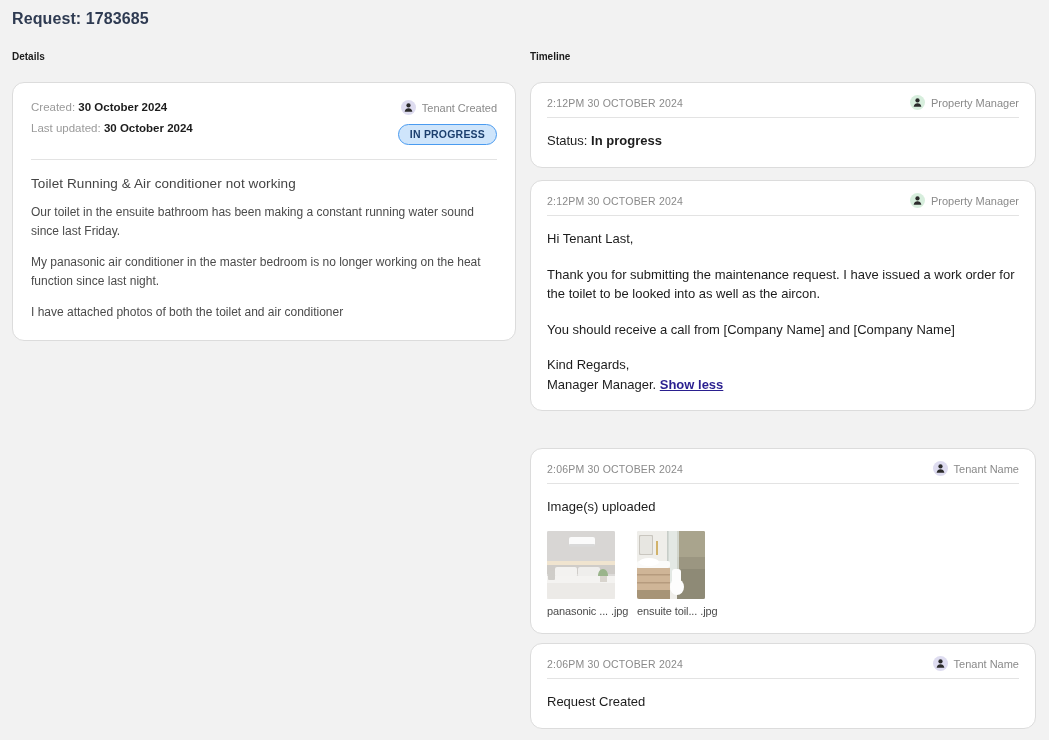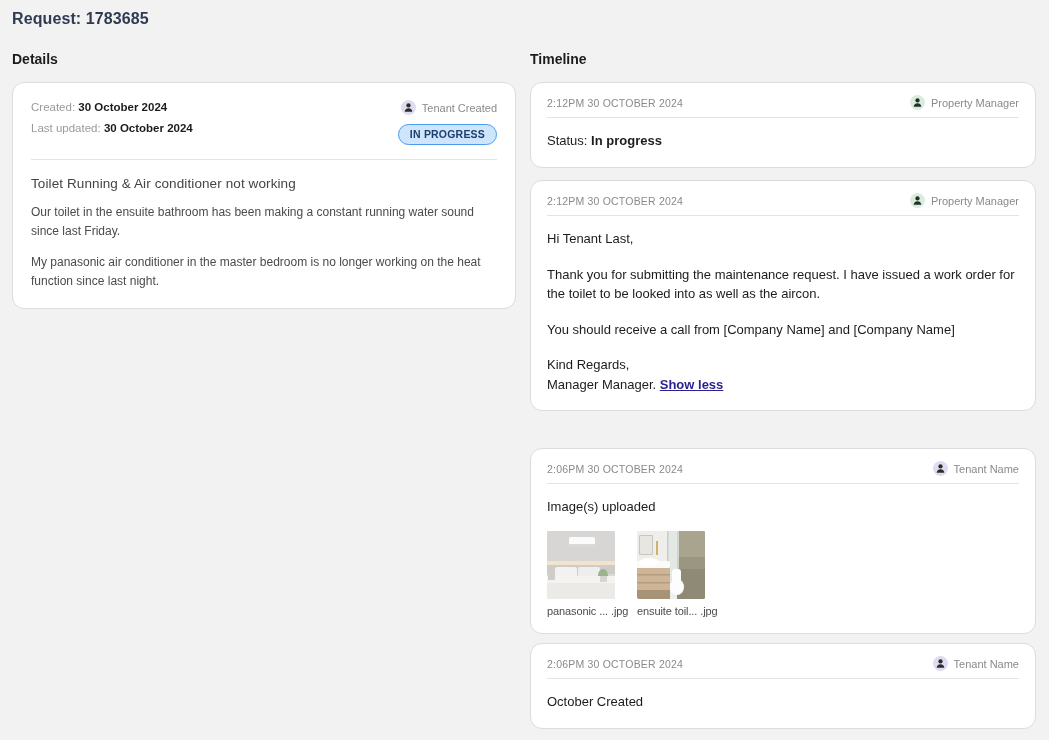--- a/index.html
+++ b/index.html
@@ -13,21 +13,21 @@
   }
   .page { position: relative; width: 1049px; height: 685px; }
 
   .page-title {
     position: absolute; left: 12px; top: 10px;
     font-size: 16px; font-weight: bold; letter-spacing: .1px;
     color: #2f3b52;
   }
 
   .col-label {
-    position: absolute; font-size: 14px; font-weight: bold; color: #1c1c1c;
+    position: absolute; font-size: 10px; font-weight: bold; color: #1c1c1c;
   }
   #details-label { left: 12px; top: 51px; }
   #timeline-label { left: 530px; top: 51px; }
 
   .card {
     position: absolute;
     background: #ffffff;
     border: 1px solid #dcdcdc;
     border-radius: 12px;
   }
@@ -136,20 +136,21 @@
         </div>
       </div>
 
       <div class="divider"></div>
 
       <div class="req-title">Toilet Running &amp; Air conditioner not working</div>
 
       <div class="req-body">
         <p>Our toilet in the ensuite bathroom has been making a constant running water sound since last Friday.</p>
         <p>My panasonic air conditioner in the master bedroom is no longer working on the heat function since last night.</p>
+        <p>I have attached photos of both the toilet and air conditioner</p>
       </div>
     </div>
   </div>
 
   <div class="card tl-card" id="tl-card-0">
     <div class="tl-inner">
       <div class="tl-head">
         <span class="tl-time">2:12PM 30 OCTOBER 2024</span>
         <span class="person">
           <span class="avatar green">
@@ -278,18 +279,18 @@
             <svg viewBox="0 0 16 16" width="11" height="11" aria-hidden="true">
               <circle cx="8" cy="5" r="3.1" fill="#2b2b2b"></circle>
               <path d="M2.4 14c.5-3.2 2.8-4.9 5.6-4.9s5.1 1.7 5.6 4.9z" fill="#2b2b2b"></path>
             </svg>
           </span>
           <span>Tenant Name</span>
         </span>
       </div>
       <div class="tl-rule"></div>
       <div class="tl-body">
-        <p class="tight">October Created</p>
+        <p class="tight">Request Created</p>
       </div>
     </div>
   </div>
 
 </div>
 
 </body></html>

